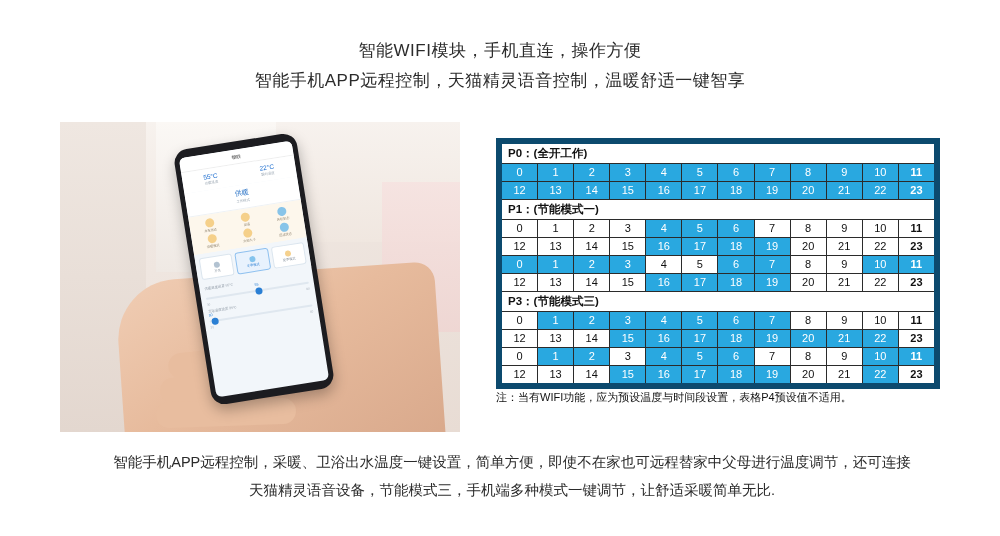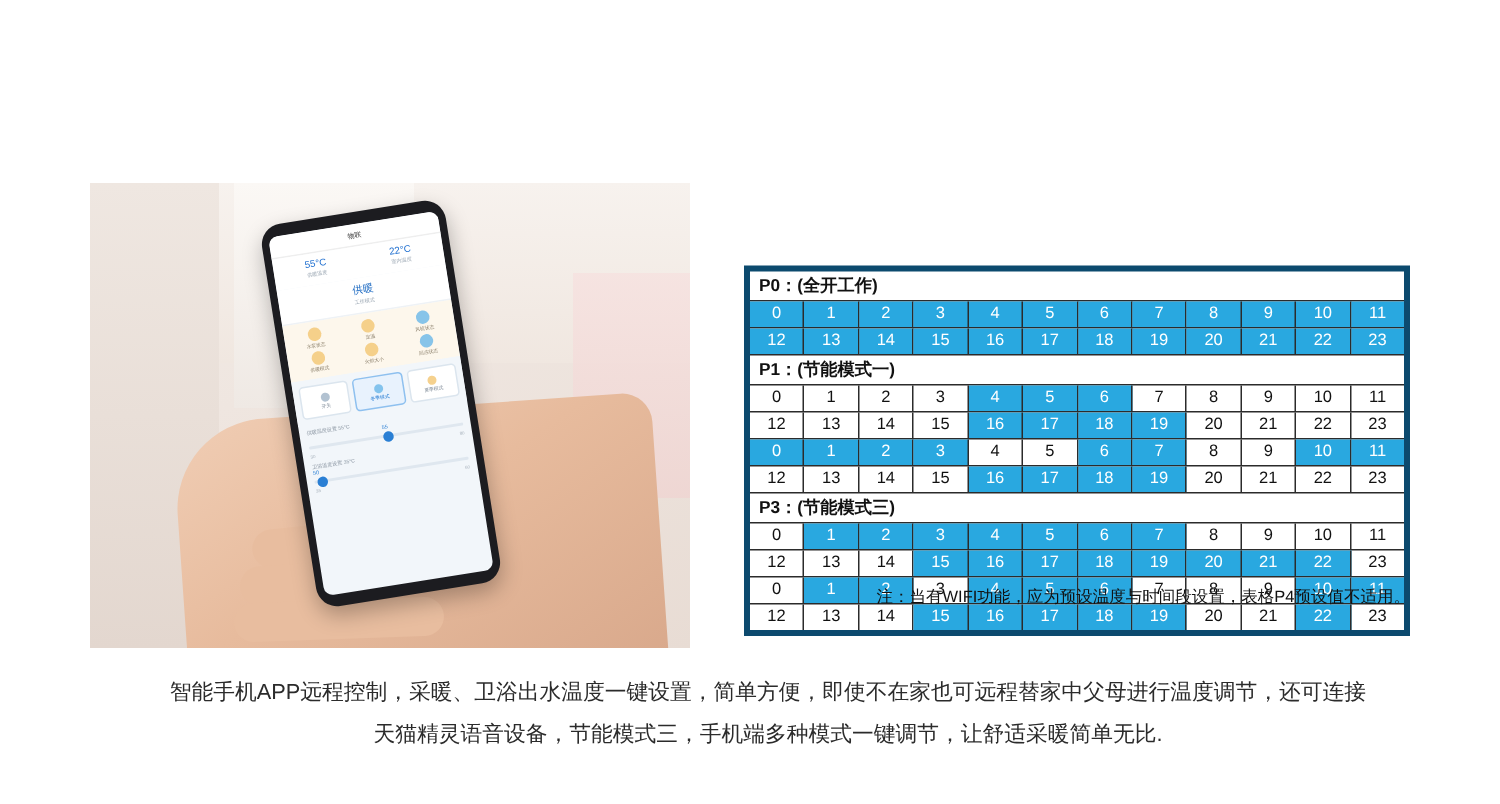--- a/index.html
+++ b/index.html
@@ -202,24 +202,23 @@
     font-size: 3px; color: #aab4be; padding: 0 5px;
   }
   .ps-val { font-size: 3.6px; color:#2a7fd4; text-align:center; }
 
   
   .table-wrap {
     position: absolute;
     left: 496px;
     top: 16px;
     width: 444px;
-    border: 4px solid #0c4a6e;
+    border: 6px solid #0c4a6e;
     background: #fff;
     box-sizing: border-box;
-    margin-top: 39px;
   }
   .grp-title {
     font-size: 11.5px;
     padding: 2px 6px;
     border-bottom: 1px solid #2b2b2b;
     font-weight: bold;
     color: #111;
   }
   .row {
     display: flex;
@@ -229,53 +228,55 @@
   .cell {
     flex: 1 1 0;
     text-align: center;
     font-size: 11px;
     line-height: 17px;
     height: 17px;
     border-right: 1px solid #2b2b2b;
     box-sizing: border-box;
     color: #111;
   }
-  .cell:last-child { border-right: none; }
+  .cell:last-child { border-right: none; font-weight: bold; }
   .cell.on {
     background: #29a8e0;
     color: #fff;
   }
   .note {
     position: absolute;
     left: 496px;
     top: 268px;
     width: 444px;
     font-size: 11px;
     color: #111;
-    text-align: right;
+    text-align: left;
   }
 
   
   .footer {
     position: absolute;
     left: 12px;
     top: 448px;
     width: 1000px;
     text-align: center;
   }
   .footer .line {
     font-size: 14.5px;
     line-height: 28px;
     color: #2b2b2b;
   }
 </style>
 </head>
 <body>
 
 <div class="headline">
+  <div class="line">智能WIFI模块，手机直连，操作方便</div>
+  <div class="line">智能手机APP远程控制，天猫精灵语音控制，温暖舒适一键智享</div>
 </div>
 
 <div class="content">
 
   <div class="photo">
     <div class="blur-top"></div>
     <div class="wall-left"></div>
     <div class="window"></div>
     <div class="pinkblock"></div>
     <div class="hand"></div>

